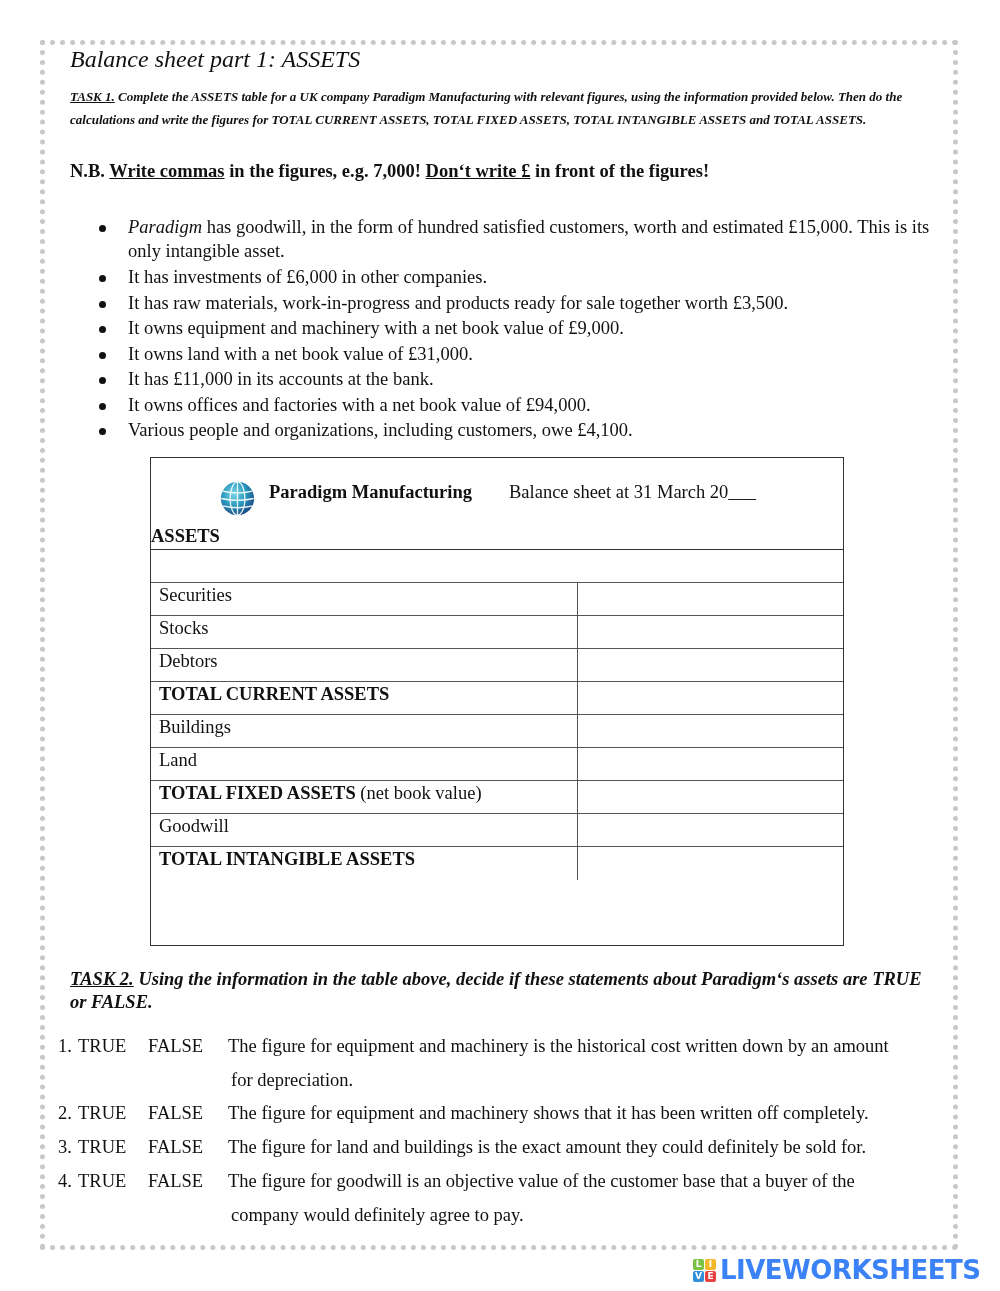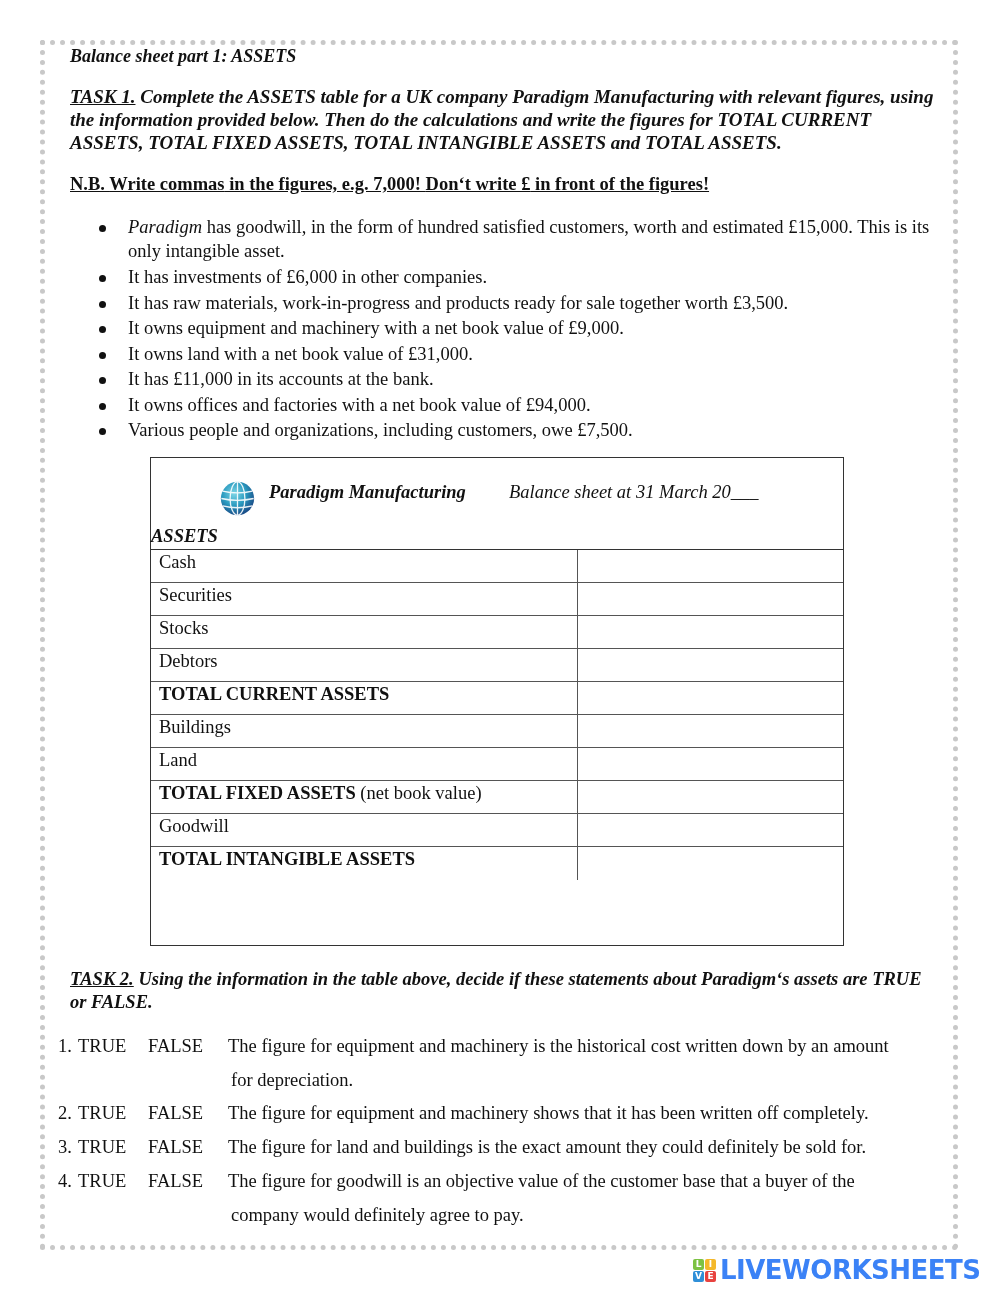--- a/index.html
+++ b/index.html
@@ -7,47 +7,47 @@
     width: 1000px; height: 1291px; position: relative; overflow: hidden;
     font-family: "Liberation Serif", "DejaVu Serif", serif; color: #111;
   }
   .frame {
     position: absolute; left: 40px; top: 40px; width: 918px; height: 1210px;
     box-sizing: border-box;
     border: 5px dotted #c8c8c8;
   }
   .title {
     position: absolute; left: 70px; top: 46px;
-    font-weight: bold; font-style: italic; font-size: 18px;
+    font-weight: normal; font-style: italic; font-size: 24px;
   }
   .task1 {
     position: absolute; left: 70px; top: 85px; width: 870px;
-    font-weight: bold; font-style: italic; font-size: 19px; line-height: 23px;
+    font-weight: bold; font-style: italic; font-size: 13px; line-height: 23px;
   }
   .u { text-decoration: underline; }
   .nb {
-    position: absolute; left: 70px; top: 174px;
-    font-weight: bold; font-size: 18.5px; text-decoration: underline;
+    position: absolute; left: 70px; top: 161px;
+    font-weight: bold; font-size: 18.5px;
   }
   .bullets {
     position: absolute; left: 96px; top: 215px; width: 840px;
     margin: 0; padding: 0; list-style: none; font-size: 18.5px; line-height: 25.5px;
   }
   .bullets li { position: relative; padding-left: 32px; }
   .bullets li::before {
     content: ""; position: absolute; left: 3px; top: 10px;
     width: 7px; height: 7px; border-radius: 50%; background: #111;
   }
   .bullets li.wrap { line-height: 24px; margin-bottom: 2px; }
   .sheet {
     position: absolute; left: 150px; top: 457px; width: 694px; height: 489px;
     box-sizing: border-box; border: 1.5px solid #333;
   }
   .sheet-head {
-    height: 91px; position: relative; border-bottom: 1.5px solid #333; font-style: italic;
+    height: 91px; position: relative; border-bottom: 1.5px solid #333;
   }
   .globe {
     position: absolute; left: 68px; top: 22px; width: 37px; height: 37px;
   }
   .company {
     position: absolute; left: 118px; top: 24px; font-size: 18.5px; font-weight: bold;
   }
   .date {
     position: absolute; left: 358px; top: 24px; font-size: 18.5px;
   }
@@ -98,21 +98,21 @@
 </div>
 
 <ul class="bullets">
   <li class="wrap"><i>Paradigm</i><span> has goodwill, in the form of hundred satisfied customers, worth and estimated £15,000. This is its only intangible asset.</span></li>
   <li><span>It has investments of £6,000 in other companies.</span></li>
   <li><span>It has raw materials, work-in-progress and products ready for sale together worth £3,500.</span></li>
   <li><span>It owns equipment and machinery with a net book value of £9,000.</span></li>
   <li><span>It owns land with a net book value of £31,000.</span></li>
   <li><span>It has £11,000 in its accounts at the bank.</span></li>
   <li><span>It owns offices and factories with a net book value of £94,000.</span></li>
-  <li><span>Various people and organizations, including customers, owe £7,500.</span></li>
+  <li><span>Various people and organizations, including customers, owe £4,100.</span></li>
 </ul>
 
 <div class="sheet">
   <div class="sheet-head">
     <svg class="globe" viewBox="0 0 40 40">
       <defs>
         <radialGradient id="g1" cx="40%" cy="35%" r="65%">
           <stop offset="0%" stop-color="#7fd6e6"></stop>
           <stop offset="55%" stop-color="#2a9bc0"></stop>
           <stop offset="100%" stop-color="#1b4f8a"></stop>
@@ -126,21 +126,20 @@
         <path d="M2.5 20 Q20 24 37.5 20"></path>
         <path d="M4 28 Q20 32 36 28"></path>
       </g>
     </svg>
     <span class="company">Paradigm Manufacturing</span>
     <span class="date">Balance sheet at 31 March 20___</span>
     <div class="assets-h">ASSETS</div>
   </div>
 
   <div class="row">
-    <div class="lbl">Cash</div>
     <input class="val" value="" style="">
   </div>
   <div class="row">
     <div class="lbl">Securities</div>
     <input class="val" value="" style="">
   </div>
   <div class="row">
     <div class="lbl">Stocks</div>
     <input class="val" value="" style="">
   </div>

